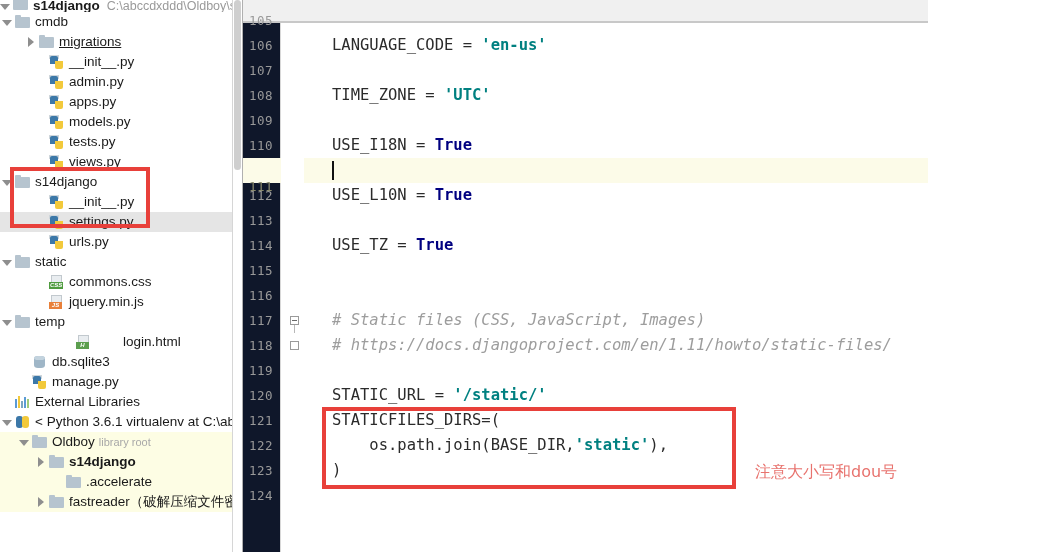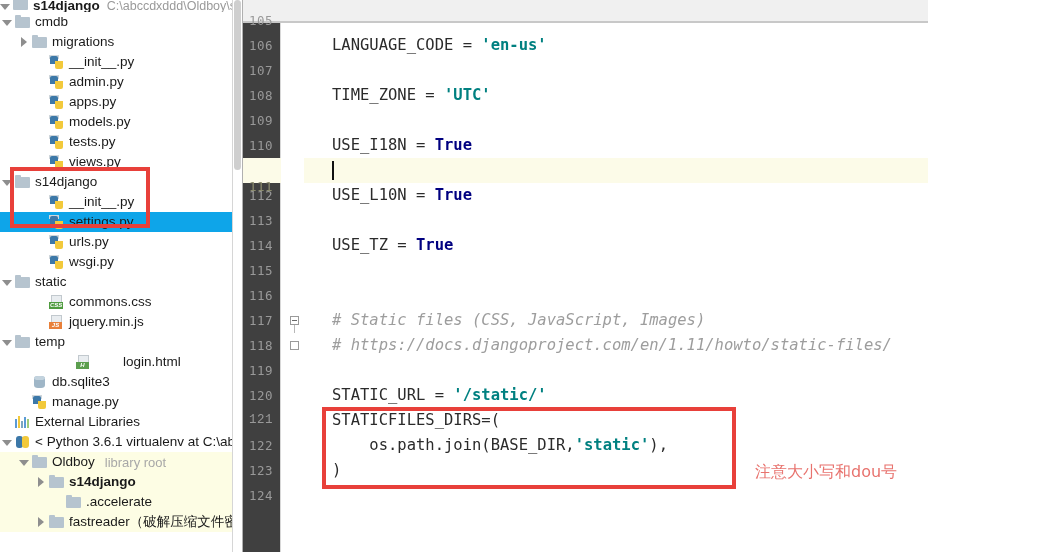--- a/index.html
+++ b/index.html
@@ -26,40 +26,40 @@
   .tree{position:relative;}
   .row{
     position:relative;
     height:20px;
     display:flex;align-items:center;
     white-space:nowrap;
     font-size:13.5px;
     color:#1a1a1a;
     box-sizing:border-box;
   }
-  .row.sel{background:#0ea5e9;}
+  .row.sel{background:#e5e5e5;}
   .row.ylw{background:#fdfde4;}
   .arrow{
     width:11px;height:11px;flex:0 0 11px;margin-right:2px;
     position:relative;
   }
   .arrow.down::before{
     content:"";position:absolute;left:0;top:3px;
     border-left:5px solid transparent;border-right:5px solid transparent;
     border-top:6px solid #8e8e8e;
   }
   .arrow.right::before{
     content:"";position:absolute;left:2px;top:0px;
     border-top:5px solid transparent;border-bottom:5px solid transparent;
     border-left:6px solid #8e8e8e;
   }
   .ico{width:16px;height:16px;flex:0 0 16px;margin-right:4px;position:relative;}
   .lbl{line-height:20px;}
   .lbl.bold{font-weight:bold;}
-  .sub{color:#a8a8a8;margin-left:10px;font-size:13px;}
+  .sub{color:#a8a8a8;margin-left:4px;font-size:11px;}
 
   
   .ico-folder::before{
     content:"";position:absolute;left:0;top:3px;width:15px;height:11px;
     background:#b6c4cf;border-radius:1px;
   }
   .ico-folder::after{
     content:"";position:absolute;left:0;top:1px;width:6px;height:3px;
     background:#b6c4cf;border-radius:1px 1px 0 0;
   }
@@ -104,21 +104,21 @@
 
   
   .editor{
     position:relative;flex:1 1 auto;height:552px;background:#ffffff;overflow:hidden;
   }
   .ed-toolbar{
     position:absolute;left:0;top:0;width:815px;height:22px;background:#f0f0f0;
     border-bottom:1px solid #c8c8c8;box-sizing:border-box;
   }
   .gutter{
-    position:absolute;left:0;top:23px;width:38px;bottom:0;background:#404040;
+    position:absolute;left:0;top:23px;width:38px;bottom:0;background:#0f172a;
   }
   .gutter-line{position:absolute;right:0;top:0;width:1px;height:100%;background:#d8d8d8;}
   .fold-strip{
     position:absolute;left:38px;top:23px;width:23px;bottom:0;background:#ffffff;
   }
   .code-area{
     position:absolute;left:61px;top:23px;right:0;bottom:0;background:#ffffff;overflow:hidden;
   }
 
   .ln{
@@ -189,21 +189,21 @@
       <span class="t1">s14django</span>
       <span class="t2">C:\abccdxddd\Oldboy\s14djan</span>
     </div>
 
     <div class="tree" id="tree" style="padding-top: 12px;">
         <div class="row" style="padding-left: 2px;">
           <span class="arrow down"></span>
           <span class="ico ico-folder"></span>
           <span class="lbl">cmdb</span>
         </div>
-        <div class="row" style="padding-left: 19px;">
+        <div class="row" style="padding-left: 26px; text-decoration: underline;">
           <span class="arrow right"></span>
           <span class="ico ico-folder"></span>
           <span class="lbl">migrations</span>
         </div>
         <div class="row" style="padding-left: 36px;">
           <span class="arrow"></span>
           <span class="ico ico-py">
             <i class="pg"></i>
             <i class="pa"></i>
             <i class="pb"></i>
@@ -279,29 +279,20 @@
           <span class="lbl">settings.py</span>
         </div>
         <div class="row" style="padding-left: 36px;">
           <span class="arrow"></span>
           <span class="ico ico-py">
             <i class="pg"></i>
             <i class="pa"></i>
             <i class="pb"></i>
           </span>
           <span class="lbl">urls.py</span>
-        </div>
-        <div class="row" style="padding-left: 36px;">
-          <span class="arrow"></span>
-          <span class="ico ico-py">
-            <i class="pg"></i>
-            <i class="pa"></i>
-            <i class="pb"></i>
-          </span>
-          <span class="lbl">wsgi.py</span>
         </div>
         <div class="row" style="padding-left: 2px;">
           <span class="arrow down"></span>
           <span class="ico ico-folder"></span>
           <span class="lbl">static</span>
         </div>
         <div class="row" style="padding-left: 36px;">
           <span class="arrow"></span>
           <span class="ico ico-file">
             <i class="ff"></i>
@@ -414,21 +405,21 @@
           <div class="ln act" style="top: 135px; margin-top: 16px;">111</div>
           <div class="ln" style="top: 160px;">112</div>
           <div class="ln" style="top: 185px;">113</div>
           <div class="ln" style="top: 210px;">114</div>
           <div class="ln" style="top: 235px;">115</div>
           <div class="ln" style="top: 260px;">116</div>
           <div class="ln" style="top: 285px;">117</div>
           <div class="ln" style="top: 310px;">118</div>
           <div class="ln" style="top: 335px;">119</div>
           <div class="ln" style="top: 360px;">120</div>
-          <div class="ln" style="top: 385px; font-family: Liberation Mono, monospace;">121</div>
+          <div class="ln" style="top: 385px;">121</div>
           <div class="ln" style="top: 410px;">122</div>
           <div class="ln" style="top: 435px;">123</div>
           <div class="ln" style="top: 460px;">124</div>
         </div>
     </div>
 
     <div class="fold-strip">
       <div id="fold-marks">
           <div class="foldm start" style="top: 293px; left: 9px;"></div>
           <div class="foldline" style="left: 13px; top: 302px; height: 8px;"></div>

